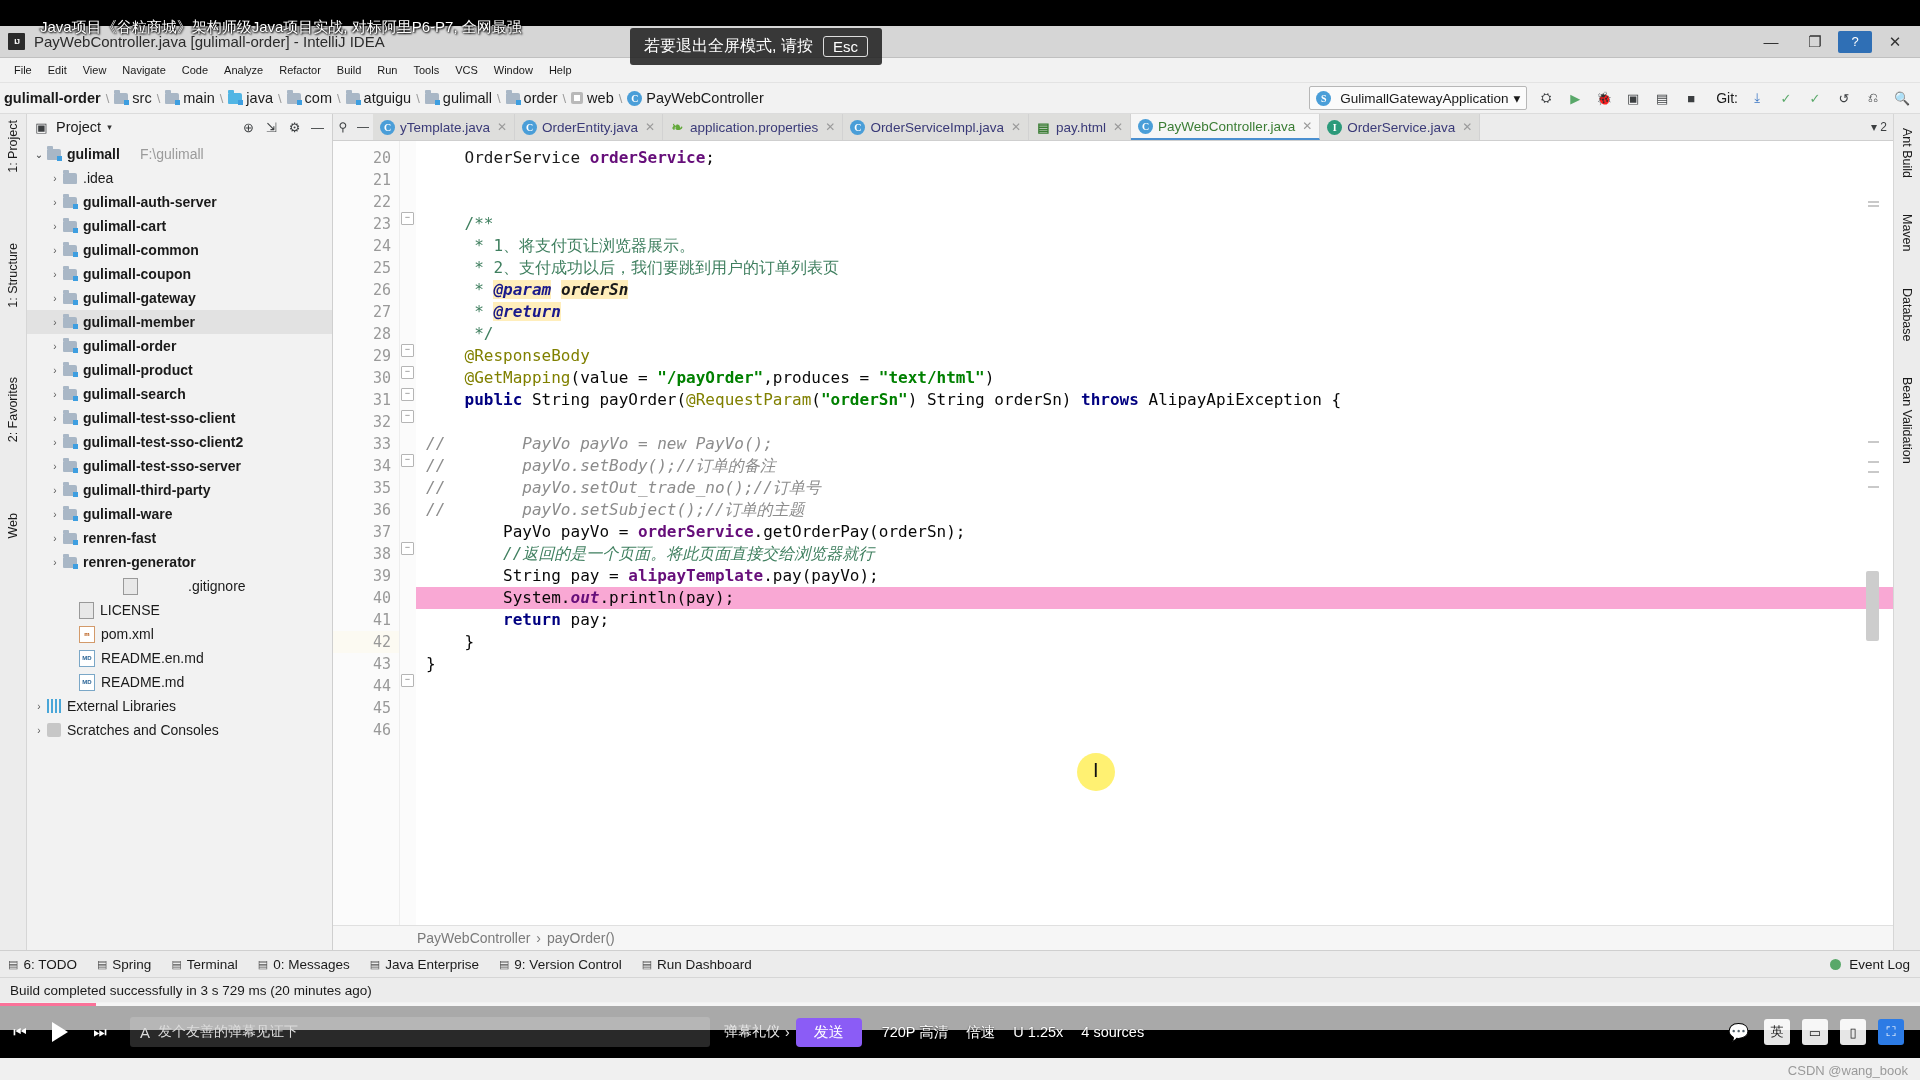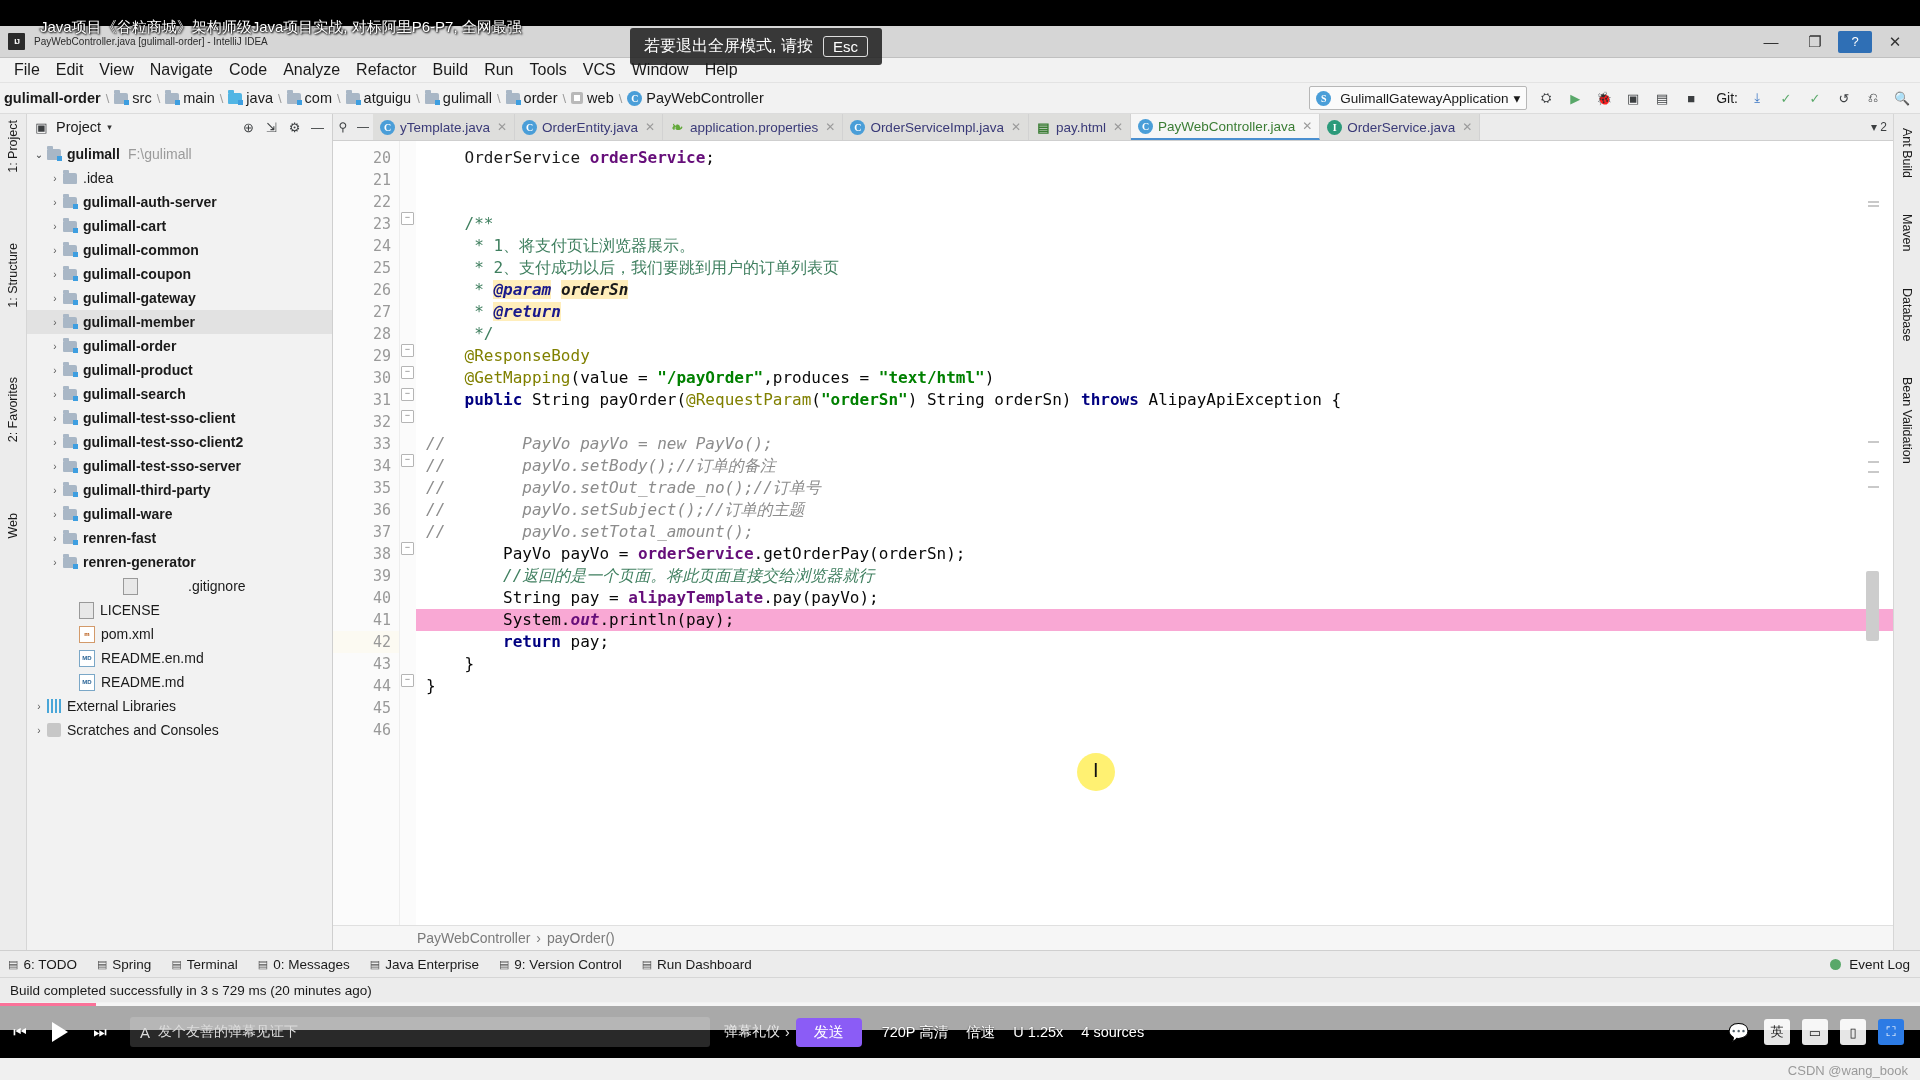--- a/index.html
+++ b/index.html
@@ -9,36 +9,36 @@
   
   .video-frame{position:absolute;left:0;top:0;width:1920px;height:1080px;background:#000;}
   .ide{position:absolute;left:0;top:26px;width:1920px;height:1004px;background:#f2f2f2;overflow:hidden;}
 
   
   .titlebar{position:relative;height:31px;background:#d6d6d6;
             border-bottom:1px solid #c0c0c0;display:flex;align-items:center;}
   .ij-logo{width:17px;height:17px;margin-left:8px;background:#2b2b2b;color:#fff;
            font-size:8px;line-height:8px;display:flex;flex-direction:column;align-items:center;
            justify-content:center;font-weight:bold;border-radius:1px;letter-spacing:-1px;}
-  .title-text{margin-left:9px;font-size:10px;color:#2b2b2b;white-space:nowrap;text-align:right;}
+  .title-text{margin-left:9px;font-size:15px;color:#2b2b2b;white-space:nowrap;text-align:right;}
   .win-btns{position:absolute;right:4px;top:0;height:31px;display:flex;align-items:center;gap:2px;}
   .wb{width:42px;height:26px;display:flex;align-items:center;justify-content:center;
       font-size:15px;color:#333;}
   .wb.help{background:#2f6fb5;color:#fff;width:34px;height:22px;border-radius:2px;font-size:13px;}
 
   
   .burn-title{position:absolute;left:40px;top:18px;width:760px;height:26px;
       font-size:15px;color:#ffffff;white-space:nowrap;
       text-shadow:0 0 2px #000,1px 1px 2px #000,-1px -1px 2px #000;
       font-family:"Liberation Sans",sans-serif;font-weight:500;pointer-events:none;}
 
   
   .menubar{height:24px;background:#f2f2f2;display:flex;align-items:center;
            padding-left:6px;border-bottom:1px solid #e3e3e3;}
-  .menubar .mi{font-size:16px;color:#1a1a1a;padding:2px 8px;white-space:nowrap;}
+  .menubar .mi{font-size:11px;color:#1a1a1a;padding:2px 8px;white-space:nowrap;}
 
   
   .navrow{height:30px;background:#f2f2f2;display:flex;align-items:center;padding-left:4px;
           border-bottom:1px solid #dcdcdc;position:relative;}
   .crumb{display:flex;align-items:center;font-size:14.5px;color:#1a1a1a;white-space:nowrap;}
   .crumb .sep{color:#9a9a9a;margin:0 5px;font-size:13px;}
   .crumb .mod{font-weight:bold;}
   .folder{display:inline-block;width:14px;height:11px;background:#a9b7c6;
           border-radius:1px 2px 1px 1px;position:relative;margin-right:4px;}
   .folder:before{content:"";position:absolute;left:0;top:-3px;width:6px;height:3px;
@@ -88,21 +88,21 @@
   .pp-head .spacer{margin-left:auto;}
   .pp-icon{width:17px;height:17px;display:flex;align-items:center;justify-content:center;
            color:#3c3f41;font-size:13px;}
   .tree{flex:1;overflow:hidden;padding-top:2px;font-size:14px;color:#1a1a1a;}
   .node{height:24px;display:flex;align-items:center;white-space:nowrap;padding-left:4px;}
   .node.sel{background:#e2e2e2;}
   .arr{width:16px;text-align:center;font-size:10px;color:#5a5a5a;}
   .arr.down{color:#3c3f41;}
   .nm{margin-left:2px;font-weight:bold;}
   .nm.plain{font-weight:normal;}
-  .path{margin-left:8px;color:#9b9b9b;font-weight:normal;}
+  .path{margin-left:20px;color:#9b9b9b;font-weight:normal;}
   .fileicon{display:inline-block;width:13px;height:15px;background:#e8e8e8;
       border:1px solid #999;margin-right:4px;position:relative;}
   .mdicon{display:inline-block;width:14px;height:15px;background:#fff;border:1px solid #7aa7c7;
       margin-right:4px;position:relative;font-size:6px;color:#2a6496;text-align:center;
       line-height:15px;font-weight:bold;}
   .libicon{display:inline-block;width:14px;height:14px;margin-right:4px;
       background:linear-gradient(90deg,#49a6d8 0 2px,transparent 2px 4px,#49a6d8 4px 6px,
       transparent 6px 8px,#49a6d8 8px 10px,transparent 10px 12px,#49a6d8 12px 14px);}
   .scicon{display:inline-block;width:14px;height:14px;margin-right:4px;background:#c7c7c7;border-radius:2px;}
 
@@ -599,21 +599,20 @@
               <div class="cl"><span class="jd">     * </span><span class="jdtag">@return</span></div>
               <div class="cl"><span class="jd">     */</span></div>
               <div class="cl"><span>    </span><span class="ann">@ResponseBody</span></div>
               <div class="cl"><span>    </span><span class="ann">@GetMapping</span><span>(value = </span><span class="str">"/payOrder"</span><span>,produces = </span><span class="str">"text/html"</span><span>)</span></div>
               <div class="cl"><span>    </span><span class="kw">public</span><span> String payOrder(</span><span class="ann">@RequestParam</span><span>(</span><span class="str">"orderSn"</span><span>) String orderSn) </span><span class="kw">throws</span><span> AlipayApiException {</span></div>
               <div class="cl">&nbsp;</div>
               <div class="cl"><span class="cmtline">//</span><span class="cmtline">        PayVo payVo = new PayVo();</span></div>
               <div class="cl"><span class="cmtline">//</span><span class="cmtline">        payVo.setBody();//订单的备注</span></div>
               <div class="cl"><span class="cmtline">//</span><span class="cmtline">        payVo.setOut_trade_no();//订单号</span></div>
               <div class="cl"><span class="cmtline">//</span><span class="cmtline">        payVo.setSubject();//订单的主题</span></div>
-              <div class="cl"><span class="cmtline">//</span><span class="cmtline">        payVo.setTotal_amount();</span></div>
               <div class="cl"><span>        PayVo payVo = </span><span class="fld">orderService</span><span>.getOrderPay(orderSn);</span></div>
               <div class="cl"><span class="cmt">        //返回的是一个页面。将此页面直接交给浏览器就行</span></div>
               <div class="cl"><span>        String pay = </span><span class="fld">alipayTemplate</span><span>.pay(payVo);</span></div>
               <div class="cl cur"><span>        System.</span><span class="fld" style="font-style: italic;">out</span><span>.println(pay);</span></div>
               <div class="cl"><span>        </span><span class="kw">return</span><span> pay;</span></div>
               <div class="cl"><span>    }</span></div>
               <div class="cl"><span>}</span></div>
               <div class="cl">&nbsp;</div>
             </div>
 

